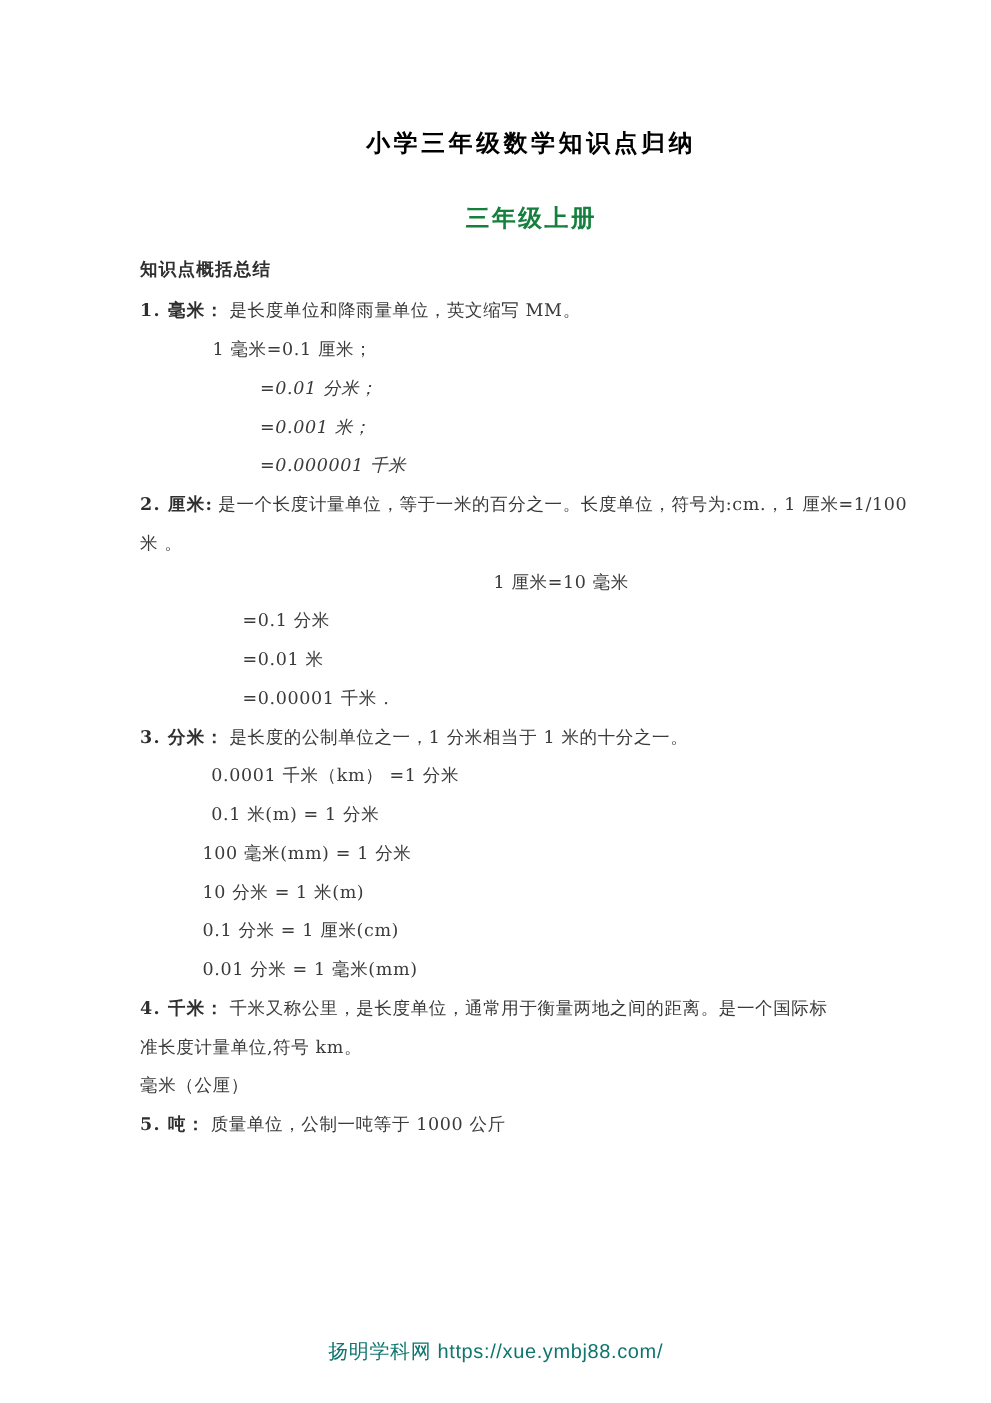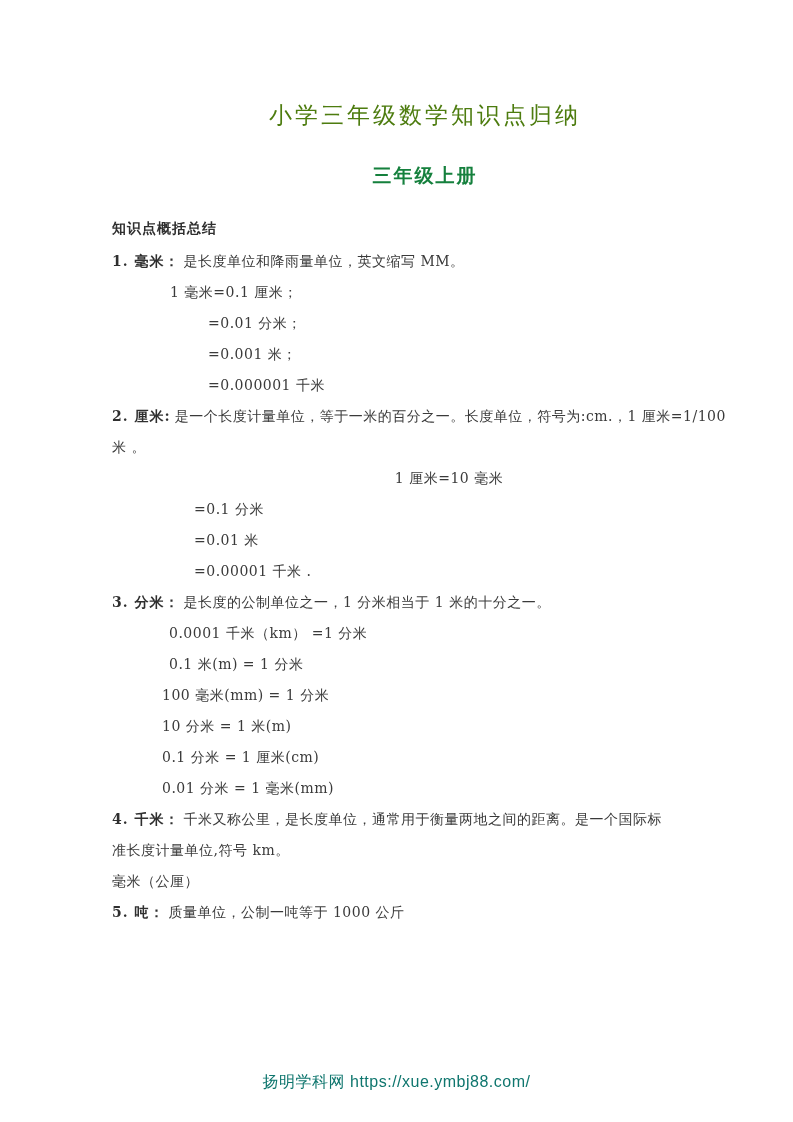--- a/index.html
+++ b/index.html
@@ -11,52 +11,52 @@
     overflow: hidden;
     font-family: "DejaVu Serif", "Liberation Serif", serif;
     color: #3a3a3a;
   }
   .doc {
     padding: 100px 55px 0 112px;
   }
   .title1 {
     height: 31px; line-height: 31px;
     text-align: center;
-    font-size: 23px;
-    font-weight: normal;
+    font-size: 19px;
+    font-weight: bold;
     letter-spacing: 3px;
-    color: #4d7c0f;
+    color: #000000;
   }
   .title2 {
     height: 31px; line-height: 31px;
     margin-top: 29px;
     text-align: center;
     font-size: 19px;
     font-weight: bold;
     letter-spacing: 2px;
     color: #15803d;
   }
   .heading {
     height: 31px; line-height: 31px;
-    margin-top: 22px;
+    margin-top: 10px;
     font-size: 14px;
     font-weight: bold;
     letter-spacing: 1px;
     color: #2f2f2f;
   }
   .line {
     height: 31px; line-height: 31px;
     font-size: 14px;
     white-space: nowrap;
     letter-spacing: 0.5px;
   }
   .first-line { margin-top: 2px; }
   .lbl { font-weight: bold; color: #2f2f2f; letter-spacing: 1px; margin-right: 4px; }
   .ind-a { padding-left: 58px; }
-  .ind-b { padding-left: 96px; }
+  .ind-b { padding-left: 96px; font-style: italic; }
   .ind-c { padding-left: 48px; text-align: center; }
   .ind-d { padding-left: 82px; }
   .ind-e  { padding-left: 57px; }
   .ind-e2 { padding-left: 50px; }
   .ind-f { padding-left: 40px; }
   .footer {
     position: absolute;
     top: 1066px;
     left: 0;
     width: 100%;

